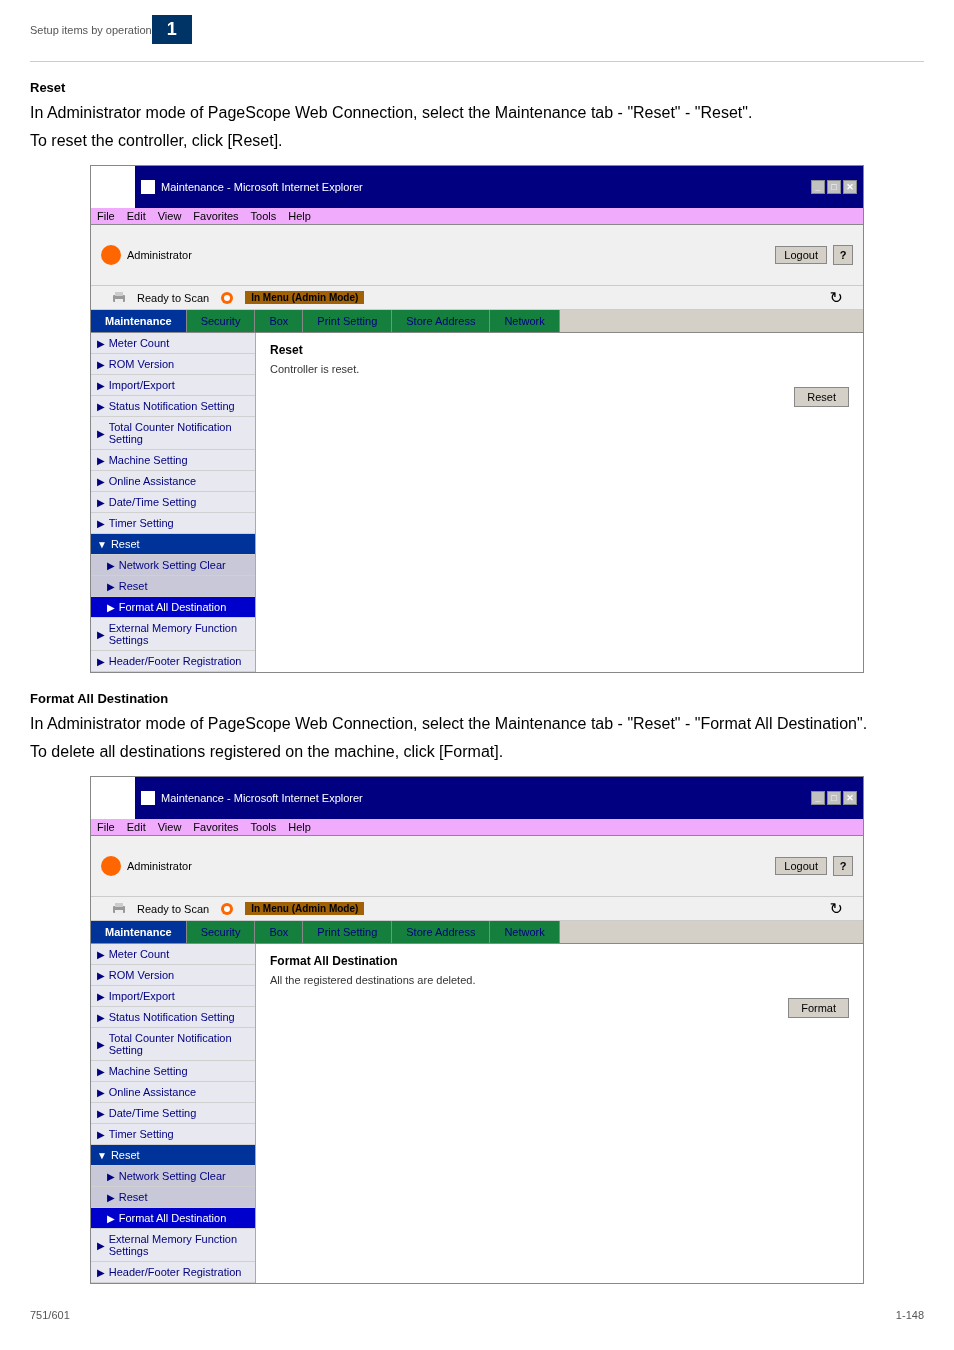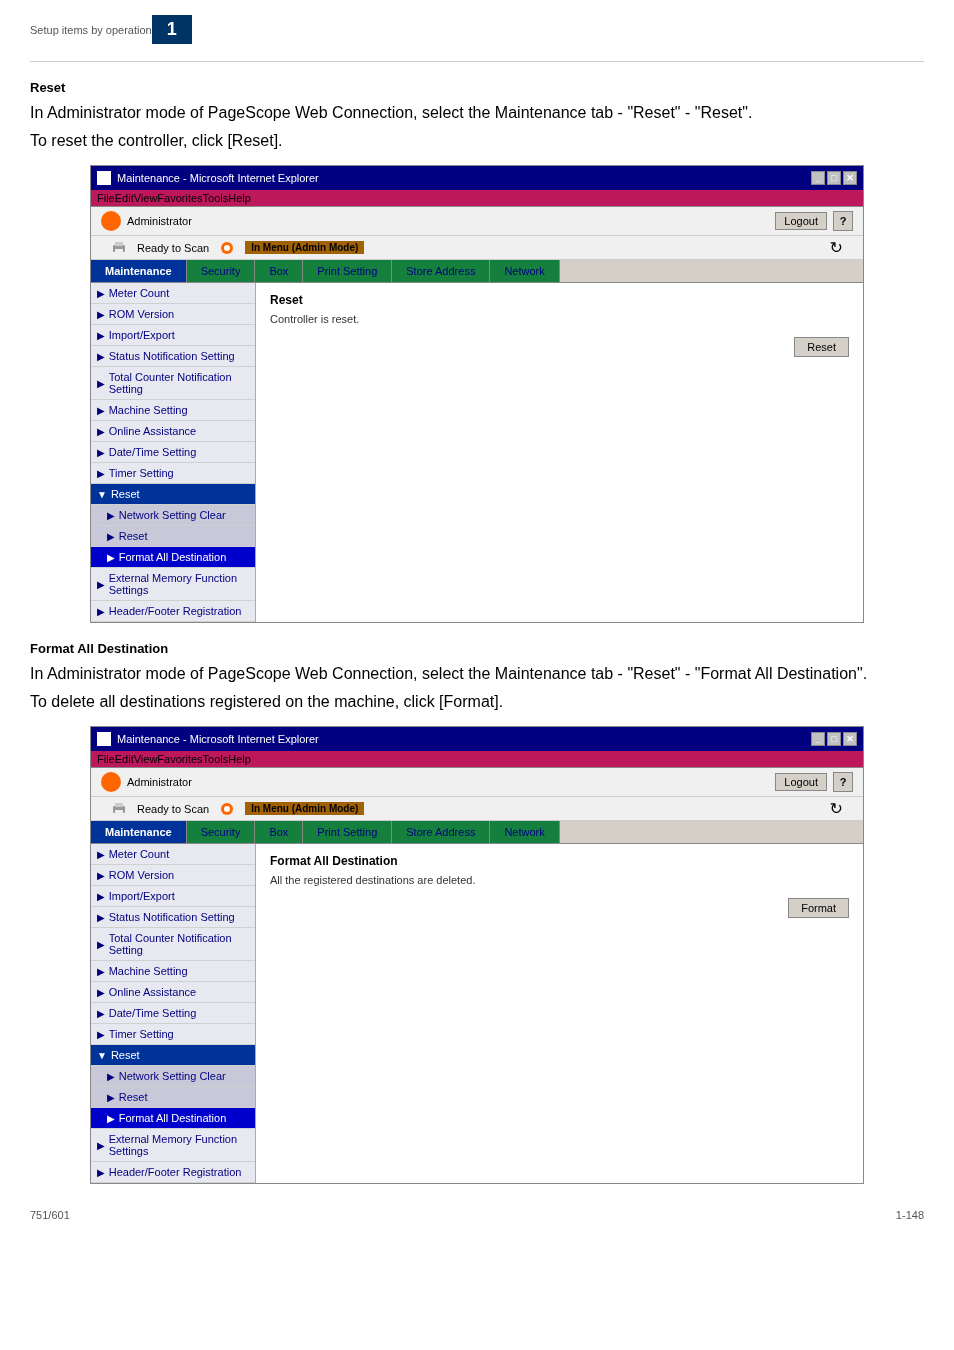--- a/index.html
+++ b/index.html
@@ -57,24 +57,25 @@
     .browser-window {
       border: 1px solid #888;
       margin: 12px 60px;
       background: #fff;
     }
 
     .browser-titlebar {
       background: #000080;
       color: #fff;
       font-size: 11px;
-      padding: 5px 6px;
+      padding: 14px 6px;
       display: flex;
       justify-content: space-between;
       align-items: center;
+      margin-left: 44px;
     }
 
     .browser-titlebar-left {
       display: flex;
       align-items: center;
       gap: 6px;
     }
 
     .window-icon {
       width: 14px;
@@ -95,37 +96,38 @@
       border: 1px solid #888;
       display: inline-flex;
       align-items: center;
       justify-content: center;
       font-size: 9px;
       font-weight: bold;
       cursor: pointer;
     }
 
     .menubar {
-      background: #be185d;
+      background: #f0abfc;
       padding: 2px 6px;
       font-size: 11px;
       border-bottom: 1px solid #888;
       display: flex;
+      gap: 12px;
     }
 
     .menubar span {
       cursor: pointer;
       color: #000;
     }
 
     
     .admin-toolbar {
       background: #f0f0f0;
       border-bottom: 1px solid #ccc;
-      padding: 4px 10px;
+      padding: 20px 10px;
       display: flex;
       justify-content: space-between;
       align-items: center;
     }
 
     .admin-left {
       display: flex;
       align-items: center;
       gap: 6px;
     }

